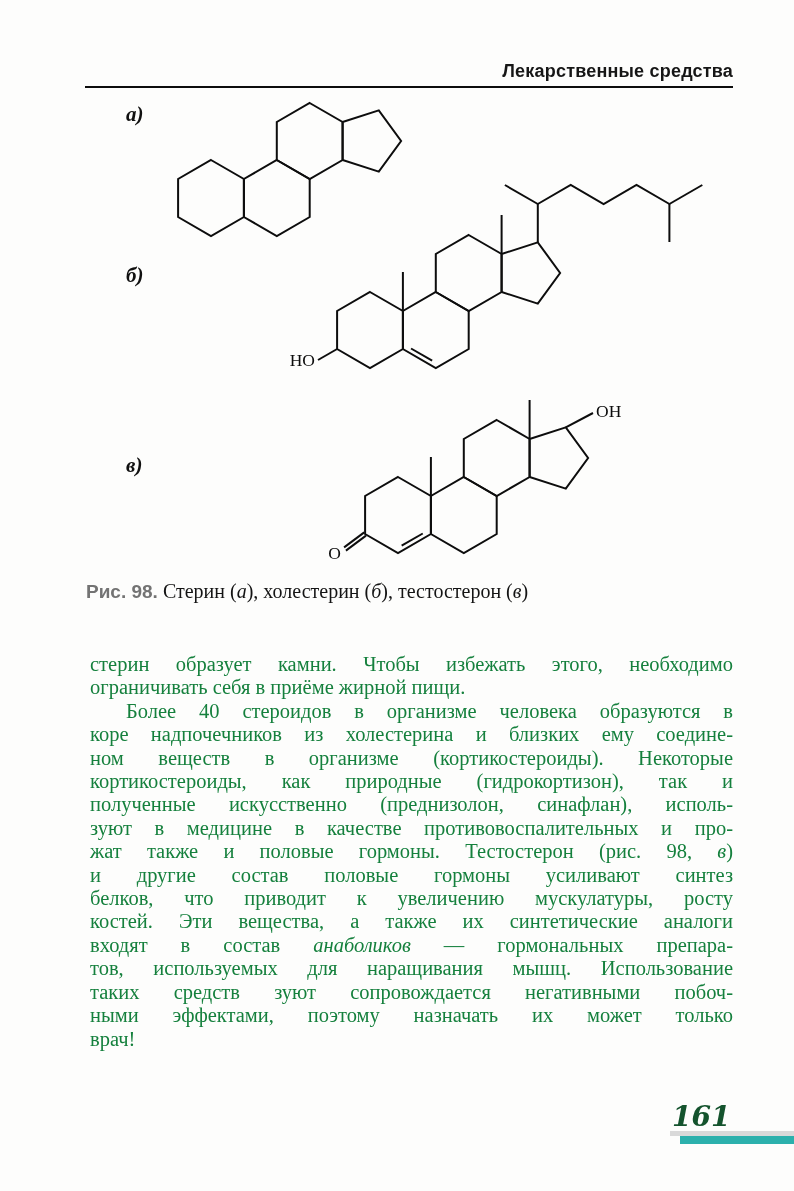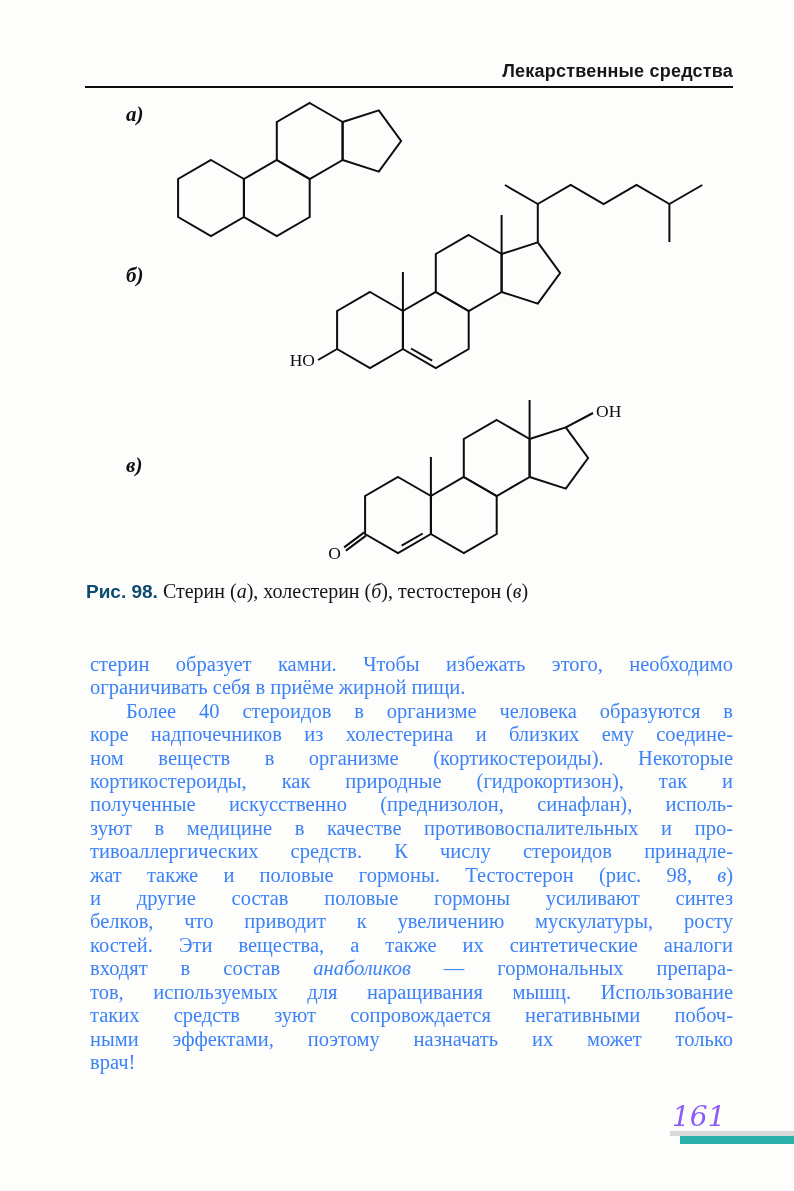--- a/index.html
+++ b/index.html
@@ -16,28 +16,28 @@
           font-family:"Liberation Serif",serif;color:#101010;}
   svg.struct{position:absolute;overflow:visible;}
   svg.struct .bond{stroke:#0d0d0d;stroke-width:2;fill:none;}
   svg.struct text{font-family:"Liberation Serif",serif;font-size:17.5px;fill:#0d0d0d;}
 
   .caption{position:absolute;left:86px;top:580px;width:650px;font-size:20px;color:#141414;}
   .cap-prefix{font-family:"Liberation Sans",sans-serif;font-weight:bold;font-size:19px;color:#1fa0a8;}
   .caption .it{font-style:italic;}
 
   .bodytext{position:absolute;left:90px;top:653px;width:643px;font-size:20.5px;
-            line-height:23.4px;color:#3b82f6;}
+            line-height:23.4px;color:#15803d;}
   .bl{text-align:justify;text-align-last:justify;}
   .bl.last{text-align-last:left;}
   .bl.ind{text-indent:36px;}
   .it{font-style:italic;}
 
   .pagenum{position:absolute;left:672px;top:1100px;font-family:"DejaVu Serif",serif;
-           font-style:italic;font-size:28px;color:#8b5cf6;}
+           font-style:italic;font-size:28px;color:#14532d;font-weight:bold;}
   .bar-gray{position:absolute;left:670px;top:1131px;width:124px;height:5px;background:#d9d9d9;}
   .bar-teal{position:absolute;left:680px;top:1136px;width:114px;height:8px;background:#2cb0ac;}
 </style>
 </head>
 <body>
 
 <div class="page">
 
   <div class="header">Лекарственные средства</div>
   <div class="hrule"></div>
@@ -86,33 +86,32 @@
       <line x1="201.6" y1="94" x2="201.6" y2="55"></line>
       <line x1="36.2" y1="187.4" x2="16.1" y2="202.4"></line>
       <line x1="38.0" y1="190.6" x2="17.9" y2="205.6"></line>
       <line x1="237.8" y1="82.3" x2="265" y2="68"></line>
     </g>
     <text x="13" y="214" text-anchor="end">O</text>
     <text x="268" y="72">OH</text>
   </svg>
 
   <div class="caption">
-    <span class="cap-prefix" style="color: #0c4a6e;">Рис. 98.</span><span id="cap-rest"><span> Стерин (</span><span class="it">а</span><span>), холестерин (</span><span class="it">б</span><span>), тестостерон (</span><span class="it">в</span><span>)</span></span>
+    <span class="cap-prefix" style="color: #737373;">Рис. 98.</span><span id="cap-rest"><span> Стерин (</span><span class="it">а</span><span>), холестерин (</span><span class="it">б</span><span>), тестостерон (</span><span class="it">в</span><span>)</span></span>
   </div>
 
   <div class="bodytext" id="body-text">
       <div class="bl"><span>стерин образует камни. Чтобы избежать этого, необходимо</span></div>
       <div class="bl last"><span>ограничивать себя в приёме жирной пищи.</span></div>
       <div class="bl ind"><span>Более 40 стероидов в организме человека образуются в</span></div>
       <div class="bl"><span>коре надпочечников из холестерина и близких ему соедине-</span></div>
       <div class="bl"><span>ном веществ в организме (кортикостероиды). Некоторые</span></div>
       <div class="bl"><span>кортикостероиды, как природные (гидрокортизон), так и</span></div>
       <div class="bl"><span>полученные искусственно (преднизолон, синафлан), исполь-</span></div>
       <div class="bl"><span>зуют в медицине в качестве противовоспалительных и про-</span></div>
-      <div class="bl"><span>тивоаллергических средств. К числу стероидов принадле-</span></div>
       <div class="bl"><span>жат также и половые гормоны. Тестостерон (рис. 98, </span><span class="it">в</span><span>)</span></div>
       <div class="bl"><span>и другие состав половые гормоны усиливают синтез</span></div>
       <div class="bl"><span>белков, что приводит к увеличению мускулатуры, росту</span></div>
       <div class="bl"><span>костей. Эти вещества, а также их синтетические аналоги</span></div>
       <div class="bl"><span>входят в состав </span><span class="it">анаболиков</span><span> — гормональных препара-</span></div>
       <div class="bl"><span>тов, используемых для наращивания мышц. Использование</span></div>
       <div class="bl"><span>таких средств зуют сопровождается негативными побоч-</span></div>
       <div class="bl"><span>ными эффектами, поэтому назначать их может только</span></div>
       <div class="bl last"><span>врач!</span></div>
     </div>

